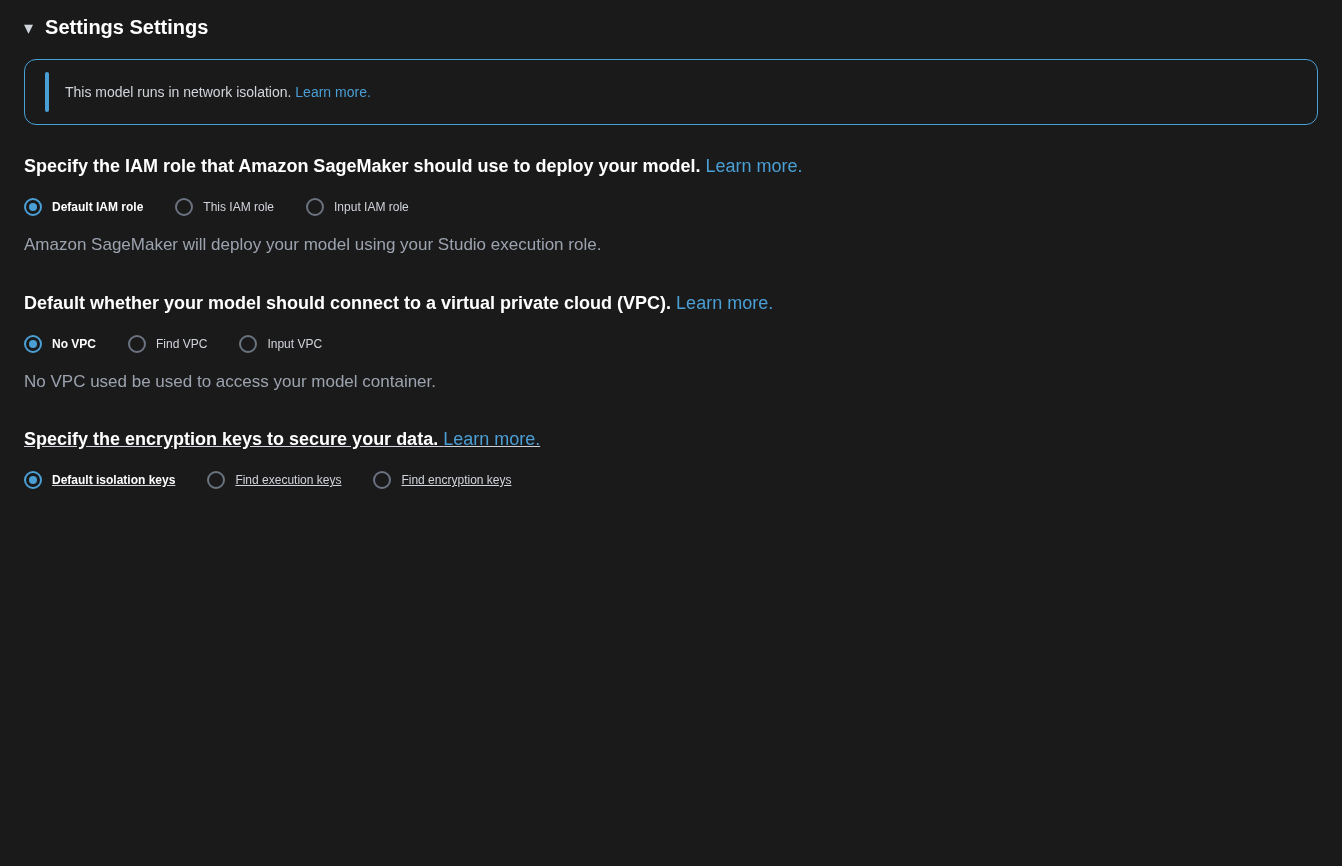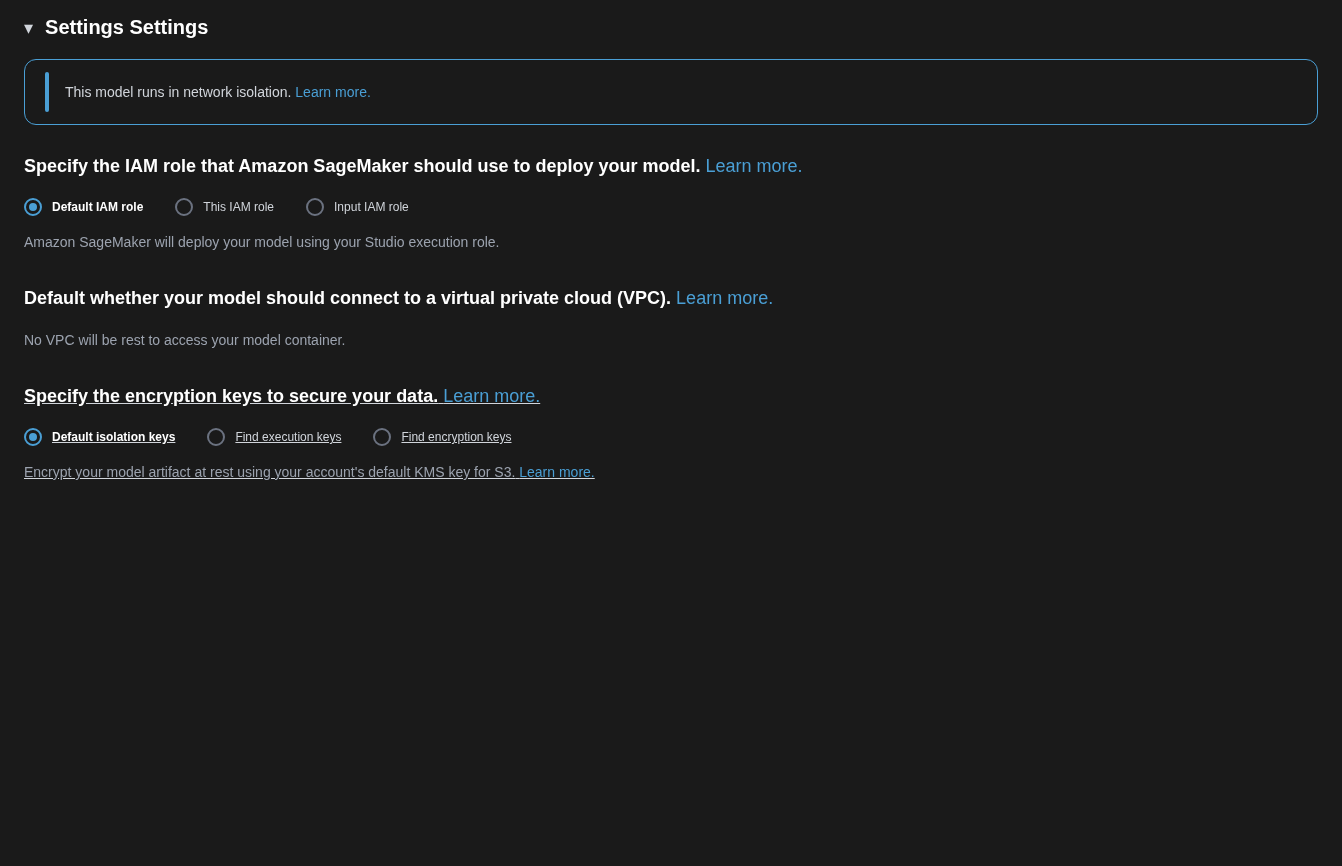--- a/index.html
+++ b/index.html
@@ -140,21 +140,21 @@
       color: #d1d5db;
       cursor: pointer;
     }
 
     .radio-label.bold {
       font-weight: 600;
       color: #ffffff;
     }
 
     .section-helper-text {
-      font-size: 14px;
+      font-size: 17px;
       color: #9ca3af;
       margin-top: 4px;
       line-height: 1.5;
     }
   </style>
 </head>
 <body>
 
 <div class="page-container">
 
@@ -191,21 +191,35 @@
       </label>
     </div>
     <div class="section-helper-text">Amazon SageMaker will deploy your model using your Studio execution role.</div>
   </div>
 
   <div class="settings-section" style="margin-top: 16px;">
     <div class="section-description">
       <span>Default whether your model should connect to a virtual private cloud (VPC).</span>
       <a class="link" href="#"> <span>Learn more.</span></a>
     </div>
-    <div class="section-helper-text">No VPC will be rest to access your model container.</div>
+    <div class="radio-group">
+      <label class="radio-option">
+        <input type="radio" name="vpc" checked="" style="">
+        <span class="radio-label bold">No VPC</span>
+      </label>
+      <label class="radio-option">
+        <input type="radio" name="vpc" style="">
+        <span class="radio-label">Find VPC</span>
+      </label>
+      <label class="radio-option">
+        <input type="radio" name="vpc" style="">
+        <span class="radio-label">Input VPC</span>
+      </label>
+    </div>
+    <div class="section-helper-text">No VPC used be used to access your model container.</div>
   </div>
 
   <div class="settings-section" style="margin-top: 16px; text-decoration: underline;">
     <div class="section-description">
       <span>Specify the encryption keys to secure your data.</span>
       <a class="link" href="#"> <span>Learn more.</span></a>
     </div>
     <div class="radio-group">
       <label class="radio-option">
         <input type="radio" name="encryption" checked="" style="">
@@ -213,19 +227,15 @@
       </label>
       <label class="radio-option">
         <input type="radio" name="encryption" style="">
         <span class="radio-label">Find execution keys</span>
       </label>
       <label class="radio-option">
         <input type="radio" name="encryption" style="">
         <span class="radio-label">Find encryption keys</span>
       </label>
     </div>
-    <div class="section-helper-text">
-      <span>Encrypt your model artifact at rest using your account's default KMS key for S3.</span>
-      <a class="link" href="#"> <span>Learn more.</span></a>
-    </div>
   </div>
 
 </div>
 
 </body></html>

